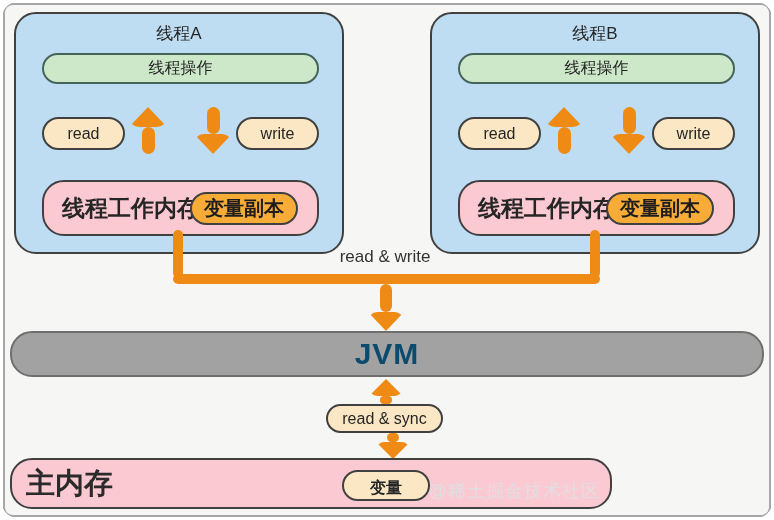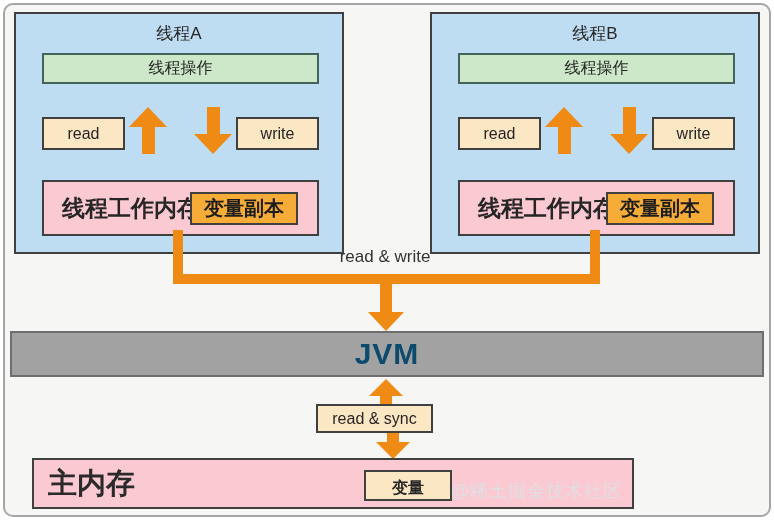--- a/index.html
+++ b/index.html
@@ -2,21 +2,21 @@
 <html style="--thread-blue: #bedcf2; --green-fill: #cde7c9; --cream-fill: #fbe7c3; --pink-fill: #fbc9d2; --orange-fill: #f7ac38; --arrow-orange: #ef8b15; --jvm-gray: #a2a2a2; --frame-bg: #f6f6f4;"><head>
 <meta charset="utf-8">
 <style>
   :root{
     --frame-bg:#f6f6f4; --frame-border:#a6a6a6; --box-border:#404040;
     --thread-blue:#bedcf2; --green-fill:#cde7c9; --green-border:#44645a;
     --cream-fill:#fbe7c3; --pink-fill:#fbc9d2; --orange-fill:#f7ac38;
     --arrow-orange:#ef8b15; --jvm-gray:#a2a2a2; --jvm-border:#6e6e6e;
     --text-dark:#262626; --watermark-color:#dfdfe3;
   }
-  *{margin:0;padding:0;box-sizing:border-box;}
+  *{margin:0;padding:0;box-sizing:border-box;border-radius:22px;}
   body{font-family:"Liberation Sans","DejaVu Sans",sans-serif;background:#ffffff;}
   .stage{position:relative;width:774px;height:520px;background:#ffffff;overflow:hidden;}
   .frame{position:absolute;left:3px;top:3px;right:3px;bottom:3px;
          border:2px solid var(--frame-border);border-radius:10px;background:var(--frame-bg);}
   
   .thread-box{position:absolute;top:12px;width:330px;height:242px;
               background:var(--thread-blue);border:2px solid var(--box-border);}
   .thread-title{position:absolute;top:8px;left:0;width:100%;text-align:center;
                 font-size:17px;font-weight:500;color:var(--text-dark);}
   .op-box{position:absolute;left:26px;top:39px;width:277px;height:31px;
@@ -57,26 +57,26 @@
   .sync-arrow-down{left:376px;top:433px;width:34px;height:26px;}
   .sync-arrow-down .shaft{width:12px;}
   .sync-arrow-down .head-down{border-left-width:17px;border-right-width:17px;border-top-width:17px;}
   .rw-label{position:absolute;left:285px;top:247px;width:200px;text-align:center;
             font-size:17px;color:#333333;}
   
   .jvm-bar{position:absolute;left:10px;top:331px;width:754px;height:46px;
            background:var(--jvm-gray);border:2px solid var(--jvm-border);
            display:flex;align-items:center;justify-content:center;
            font-size:30px;font-weight:700;color:#0c4a6e;letter-spacing:1px;}
-  .sync-box{position:absolute;left:316px;top:404px;width:117px;height:29px;
+  .sync-box{position:absolute;left:326px;top:404px;width:117px;height:29px;
             background:var(--cream-fill);border:2px solid var(--box-border);
             display:flex;align-items:center;justify-content:center;
             font-size:16px;color:var(--text-dark);}
   
-  .memory-bar{position:absolute;left:32px;top:458px;width:602px;height:51px;
+  .memory-bar{position:absolute;left:10px;top:458px;width:602px;height:51px;
               background:var(--pink-fill);border:2px solid var(--box-border);}
   .memory-label{position:absolute;left:14px;top:50%;transform:translateY(-50%);
                 font-size:29px;font-weight:700;color:#2a2a2a;}
   .var-box{position:absolute;left:330px;top:10px;width:88px;height:31px;
            background:var(--cream-fill);border:2px solid var(--box-border);
            display:flex;align-items:flex-end;justify-content:center;
            font-size:16px;font-weight:600;color:var(--text-dark);}
   .watermark{position:absolute;right:10px;bottom:4px;font-size:18px;
              color:var(--watermark-color);letter-spacing:1px;}
 </style>

